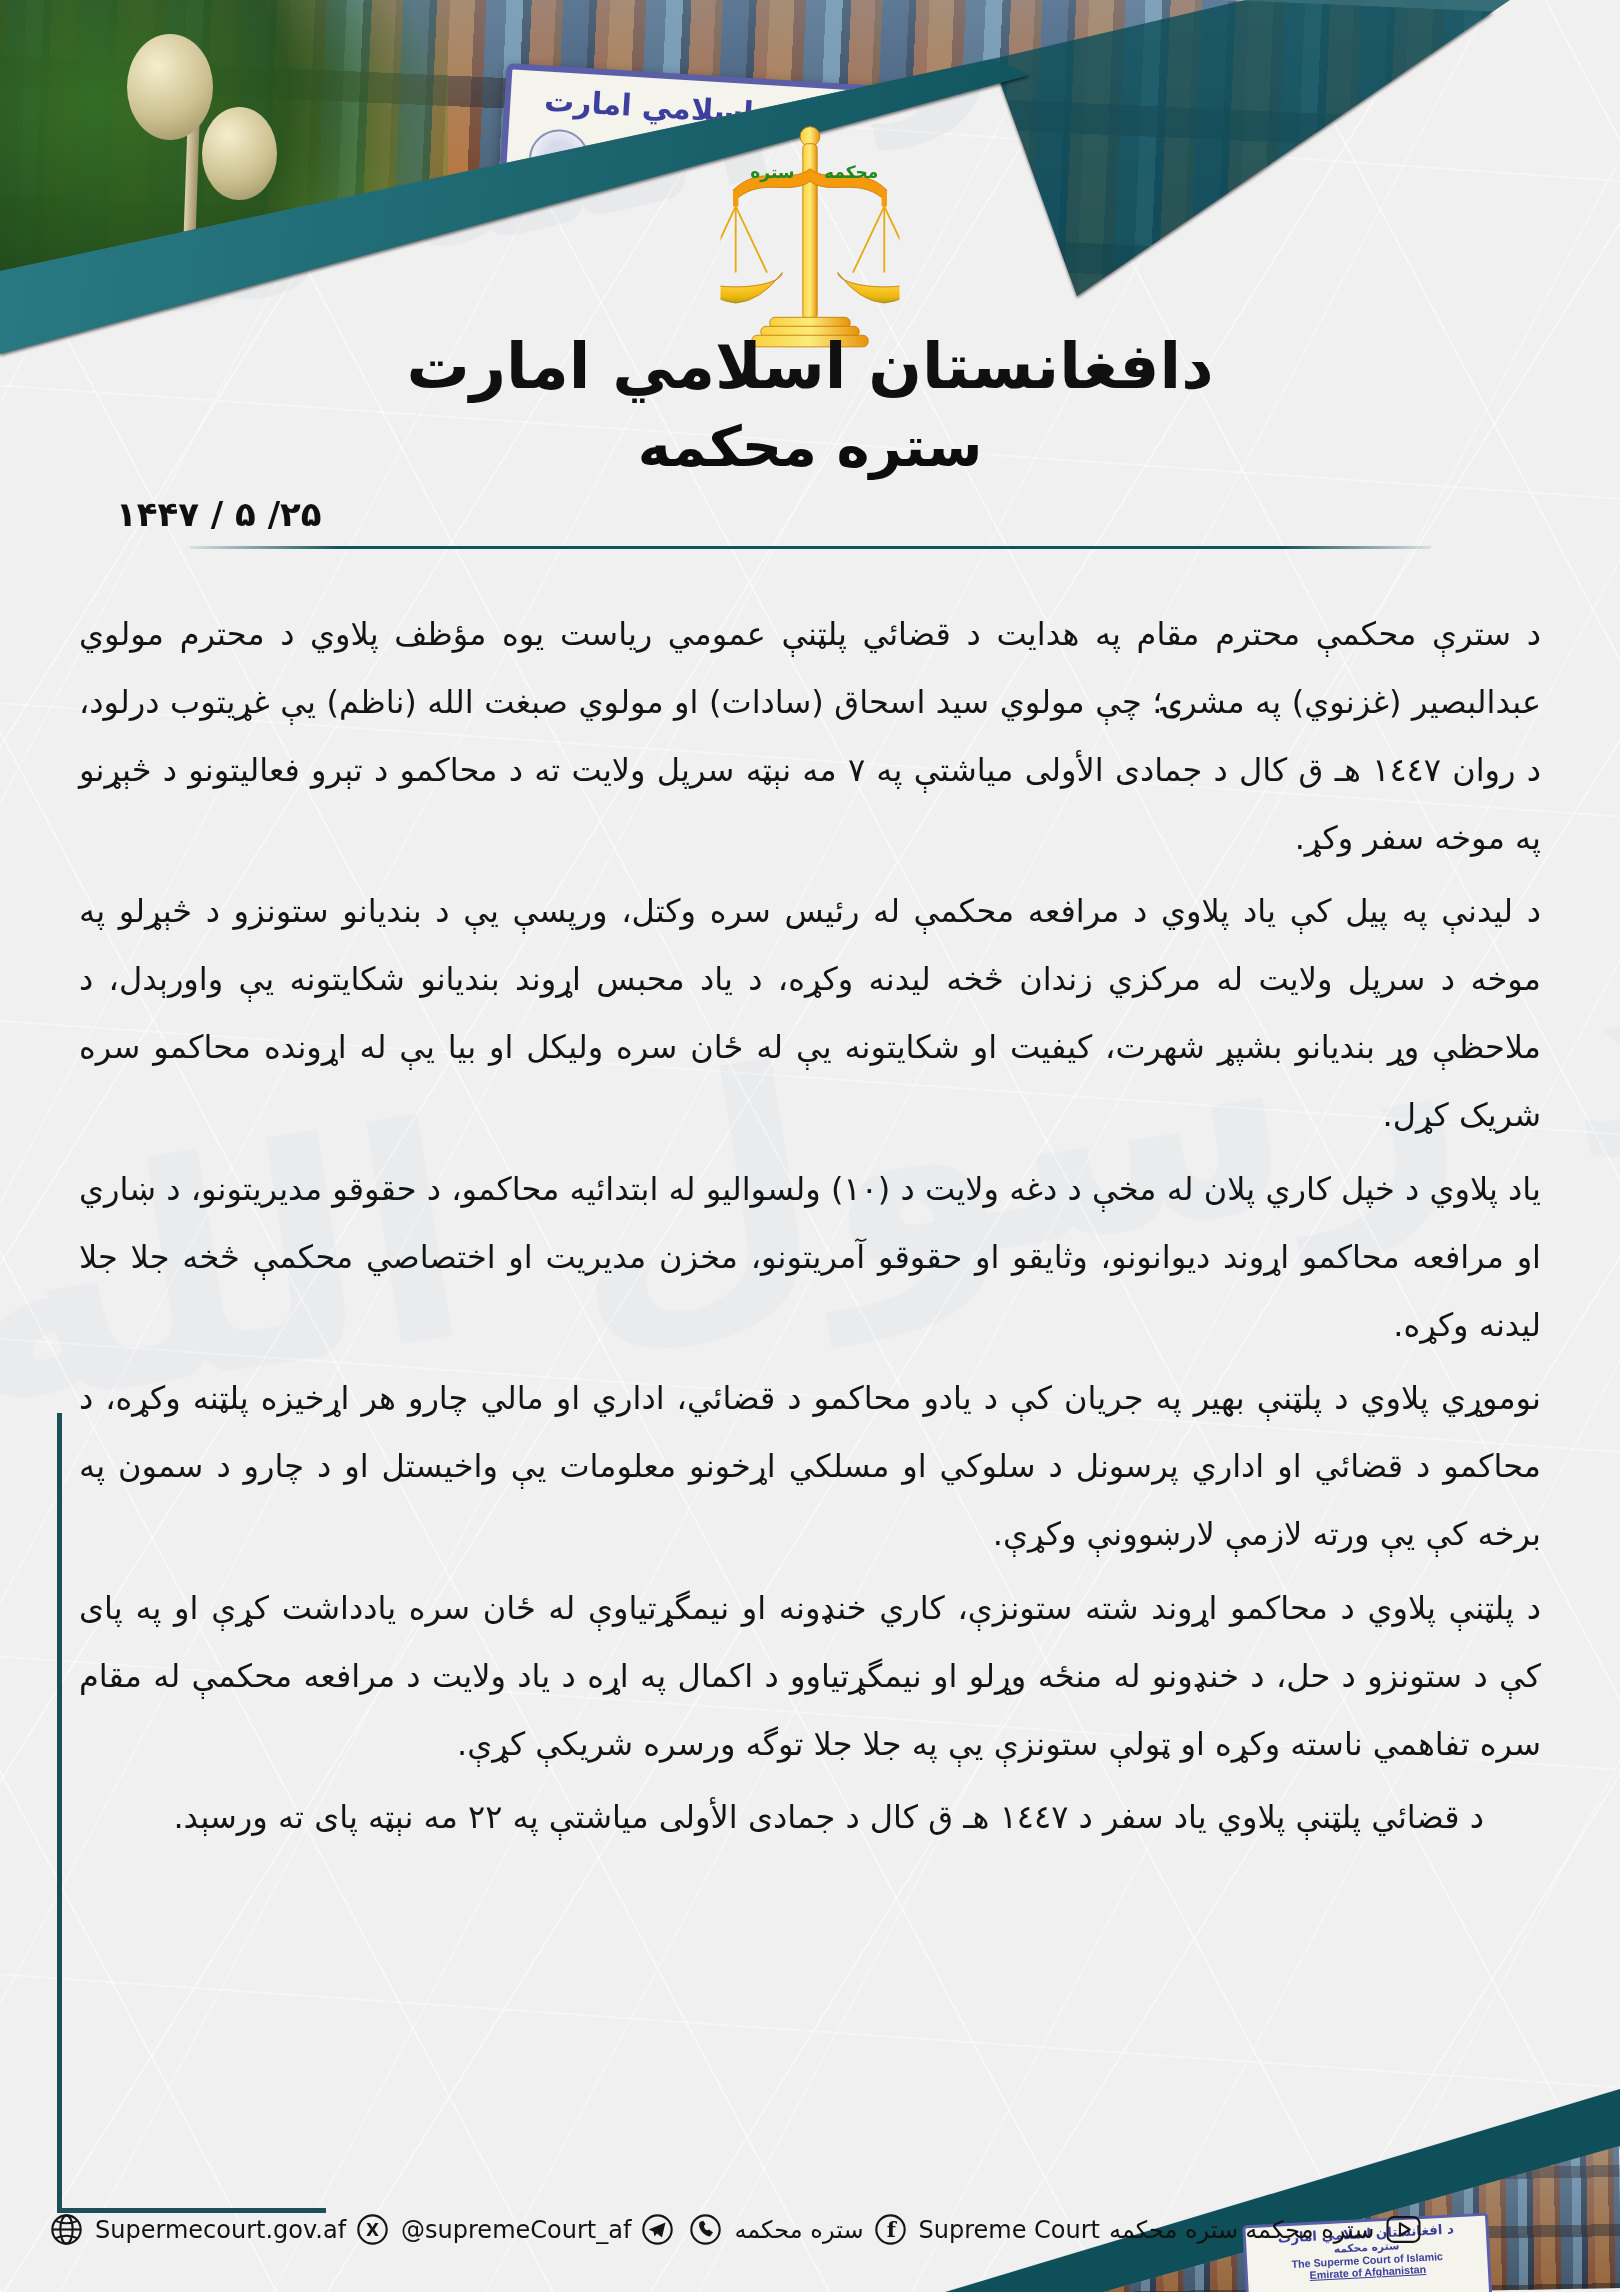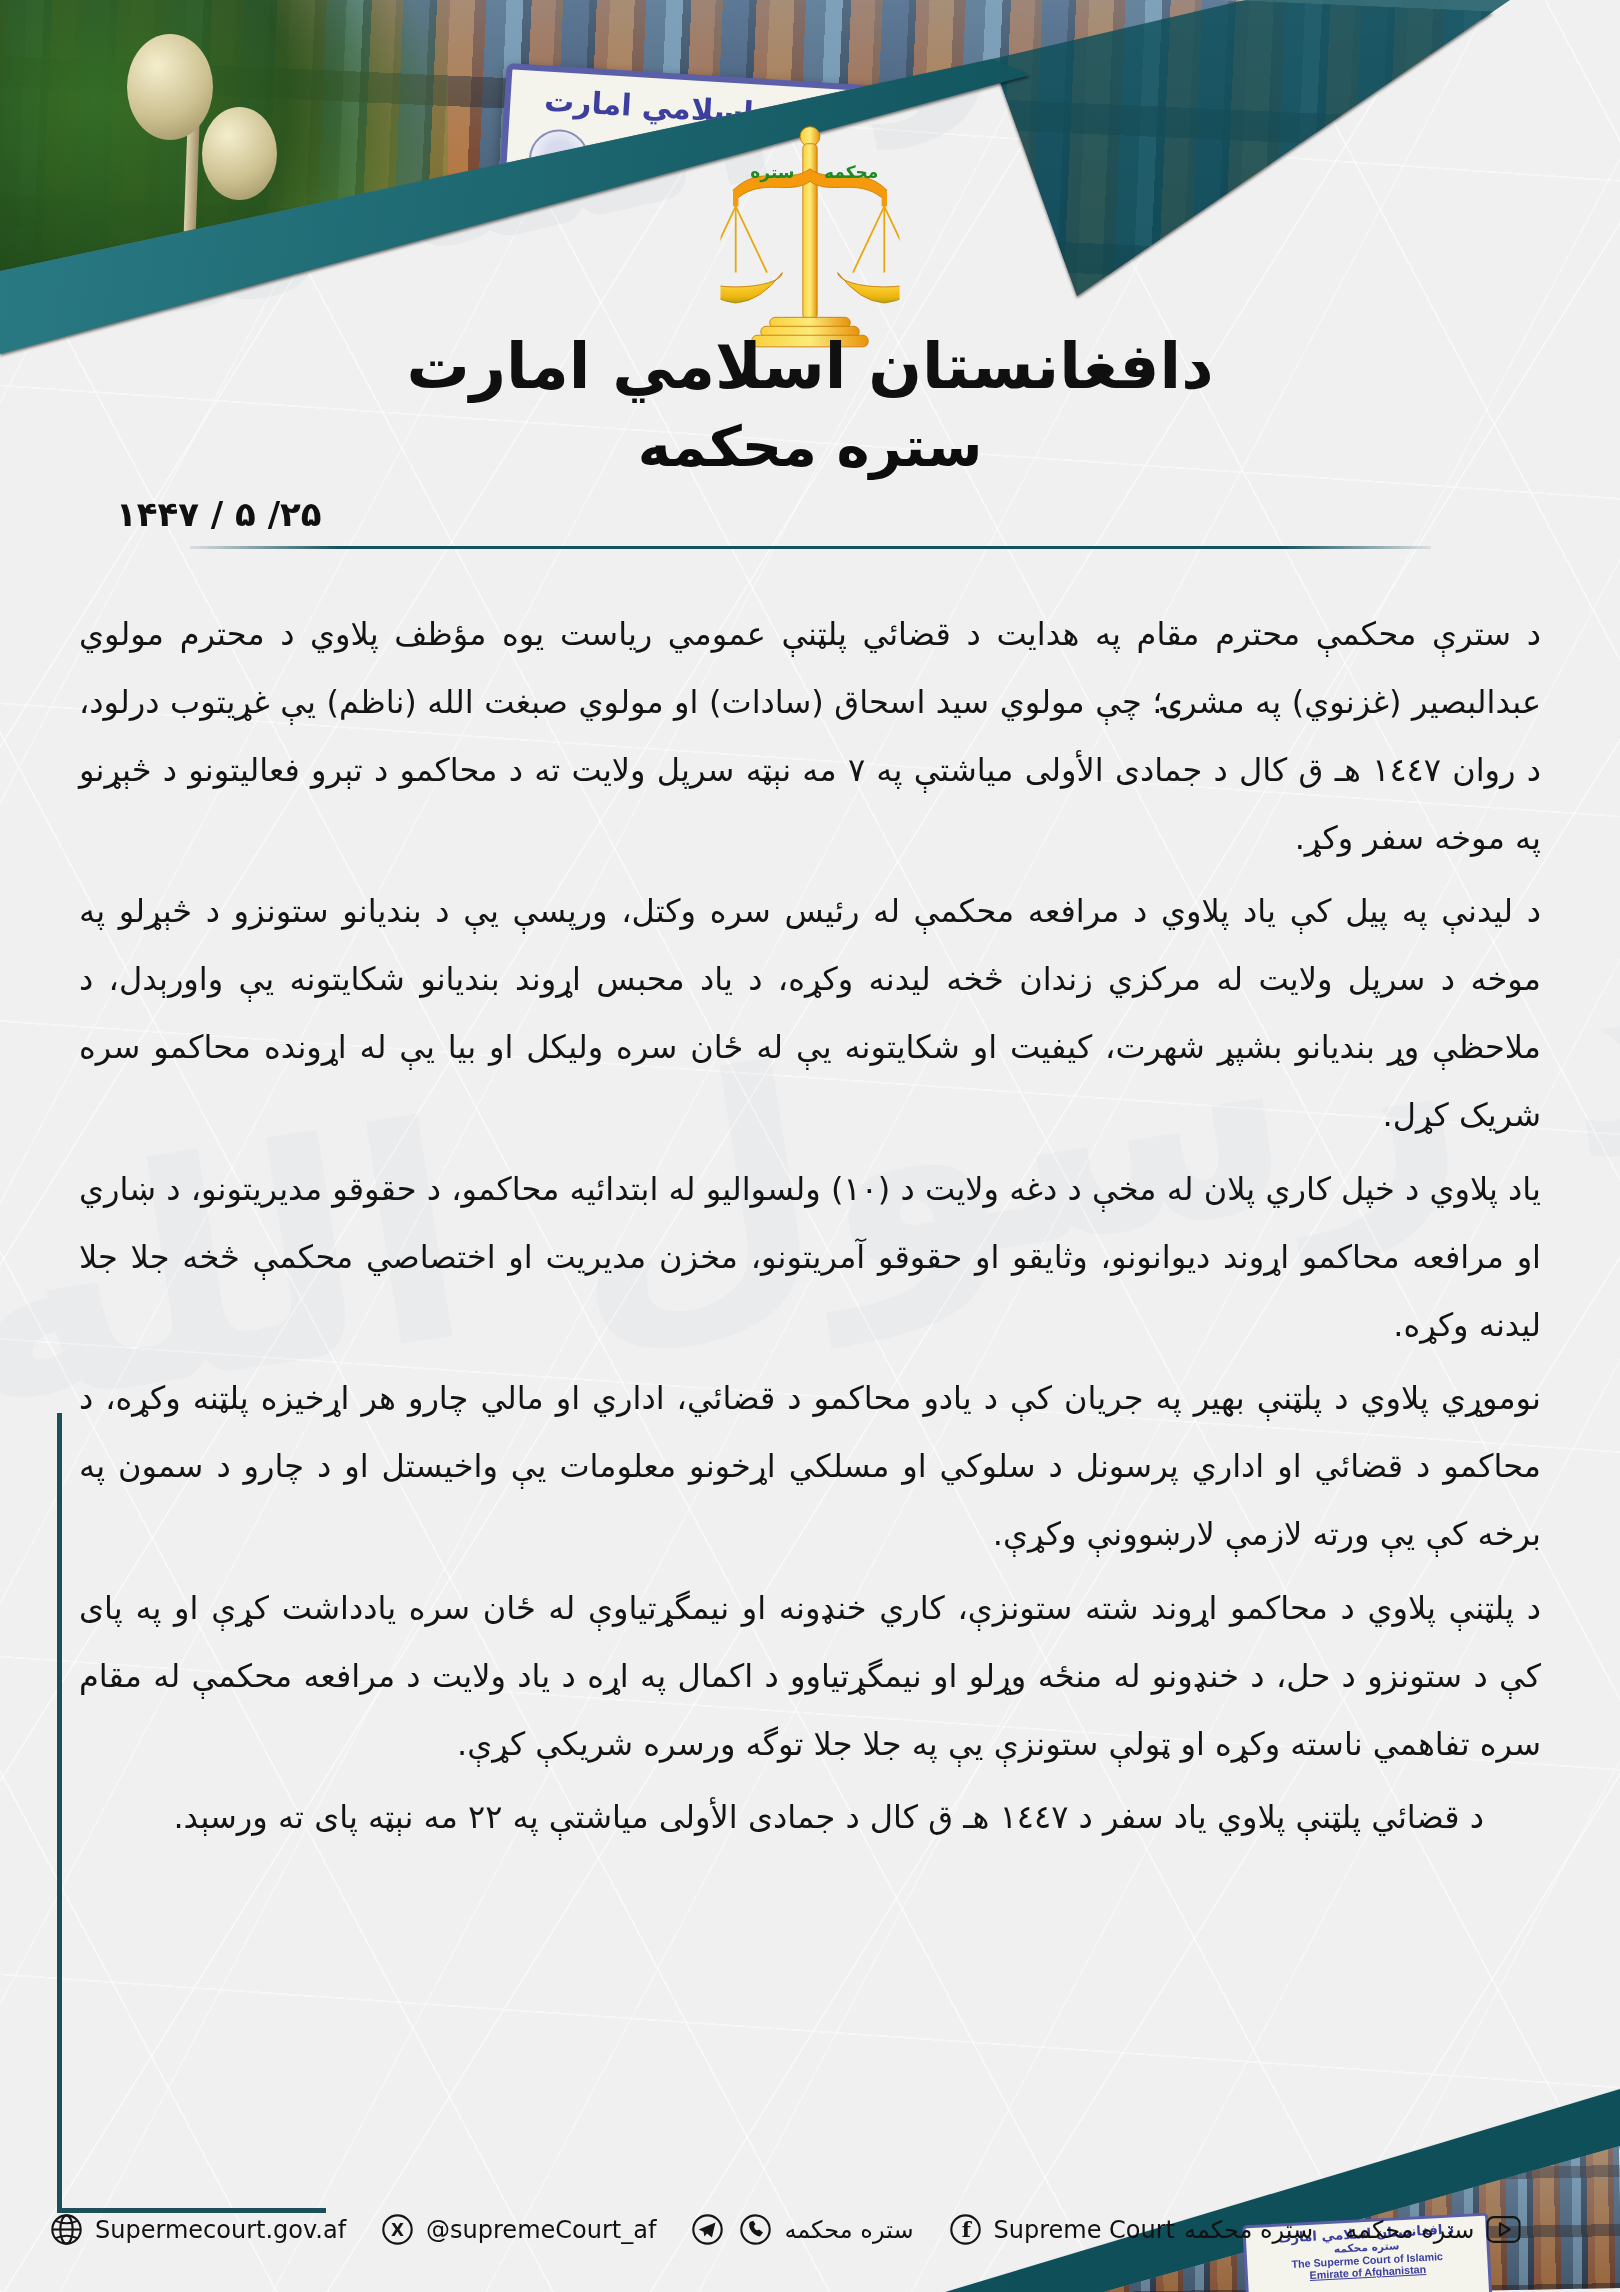--- a/index.html
+++ b/index.html
@@ -69,21 +69,21 @@
   .directorate{position:absolute;top:491px;left:0;right:0;text-align:center;font-size:38px;font-weight:bold;color:#0d0d0d;z-index:3;}
   .date{position:absolute;left:104px;top:494px;font-size:34px;font-weight:bold;color:#101010;direction:ltr;z-index:3;margin-left:12px;}
   .divider{position:absolute;top:546px;left:190px;width:1241px;height:2.7px;background:linear-gradient(90deg,rgba(20,80,90,.1),#16525c 12%,#16525c 88%,rgba(20,80,90,.1));z-index:3;}
   
   .article{position:absolute;top:575px;right:79px;left:79px;z-index:3;}
   .art-title{text-align:center;color:#19525c;font-size:40px;font-weight:bold;line-height:59px;}
   .art-body{margin-top:25px;font-size:32px;line-height:68px;text-align:justify;color:#141414;}
   .art-body p{margin:0 0 5.4px 0;}
   .art-body p.indent{text-indent:57px;}
   
-  .footer{position:absolute;left:47px;top:2210px;width:1137px;display:flex;align-items:flex-end;gap:32px;font-size:24px;color:#111;z-index:4;direction:ltr;}
+  .footer{position:absolute;left:47px;top:2210px;width:1137px;display:flex;align-items:flex-end;gap:7px;font-size:24px;color:#111;z-index:4;direction:ltr;}
   .fgroup{display:flex;align-items:center;gap:9px;white-space:nowrap;font-family:"DejaVu Sans",sans-serif;}
   .ficon{display:block;}
 </style>
 </head>
 <body>
 
 <div class="page">
 
   <div class="wm wm1">لا اله الا الله محمد رسول الله</div>
   <div class="wm wm2">لا اله الا الله محمد رسول الله</div>

